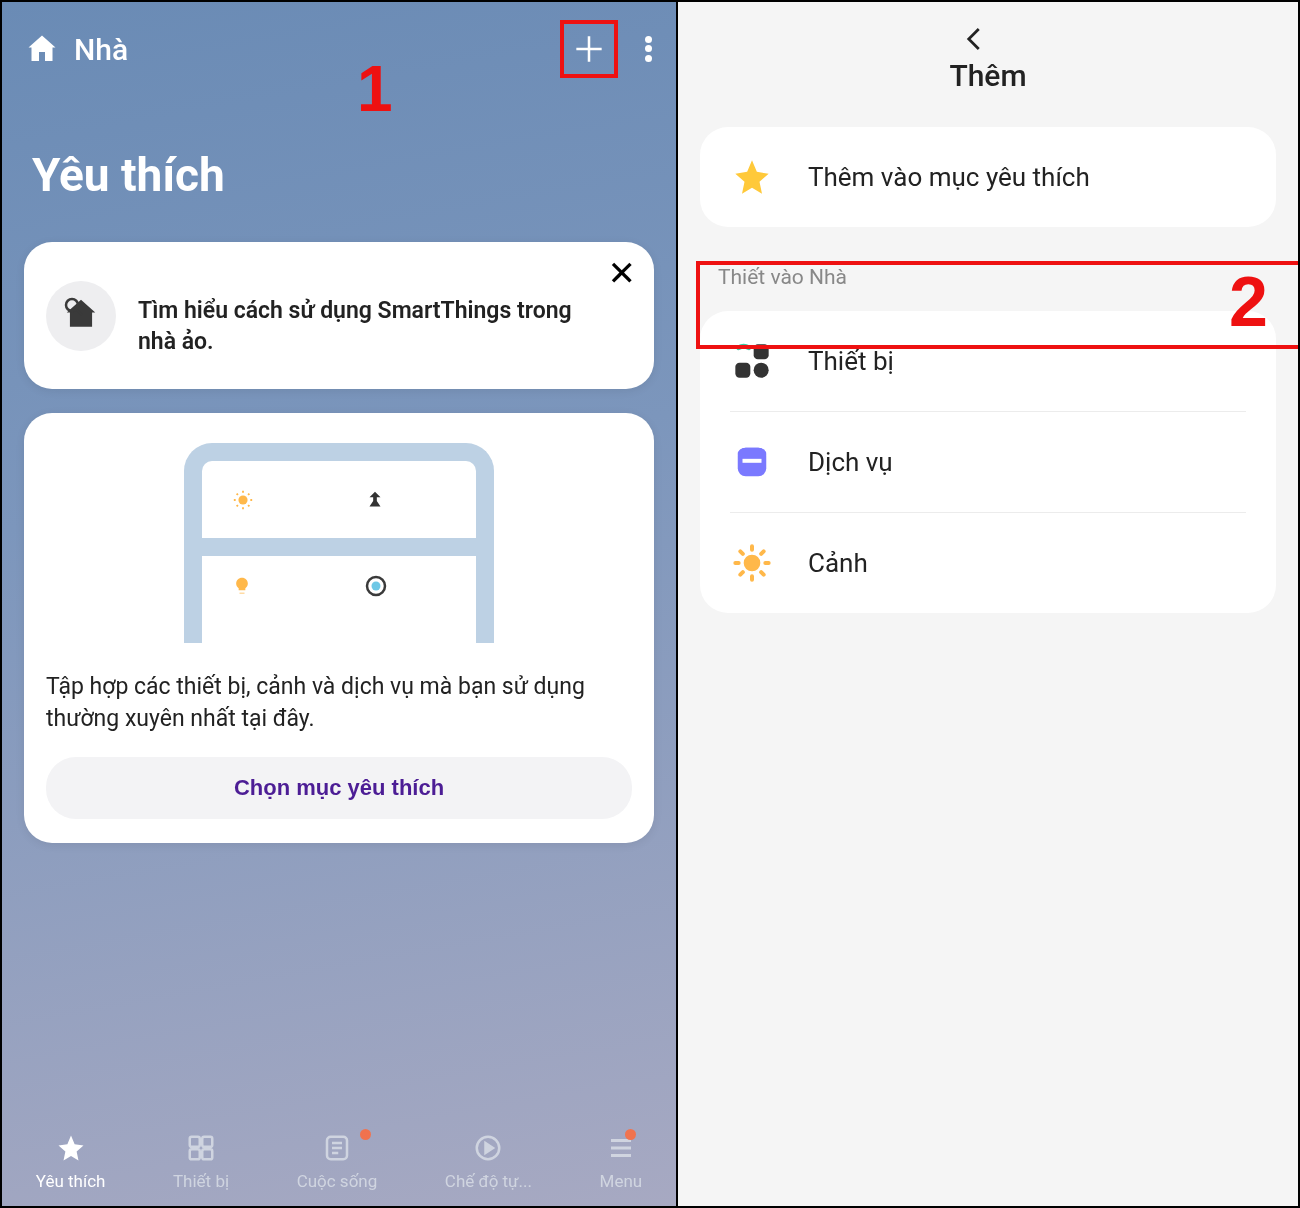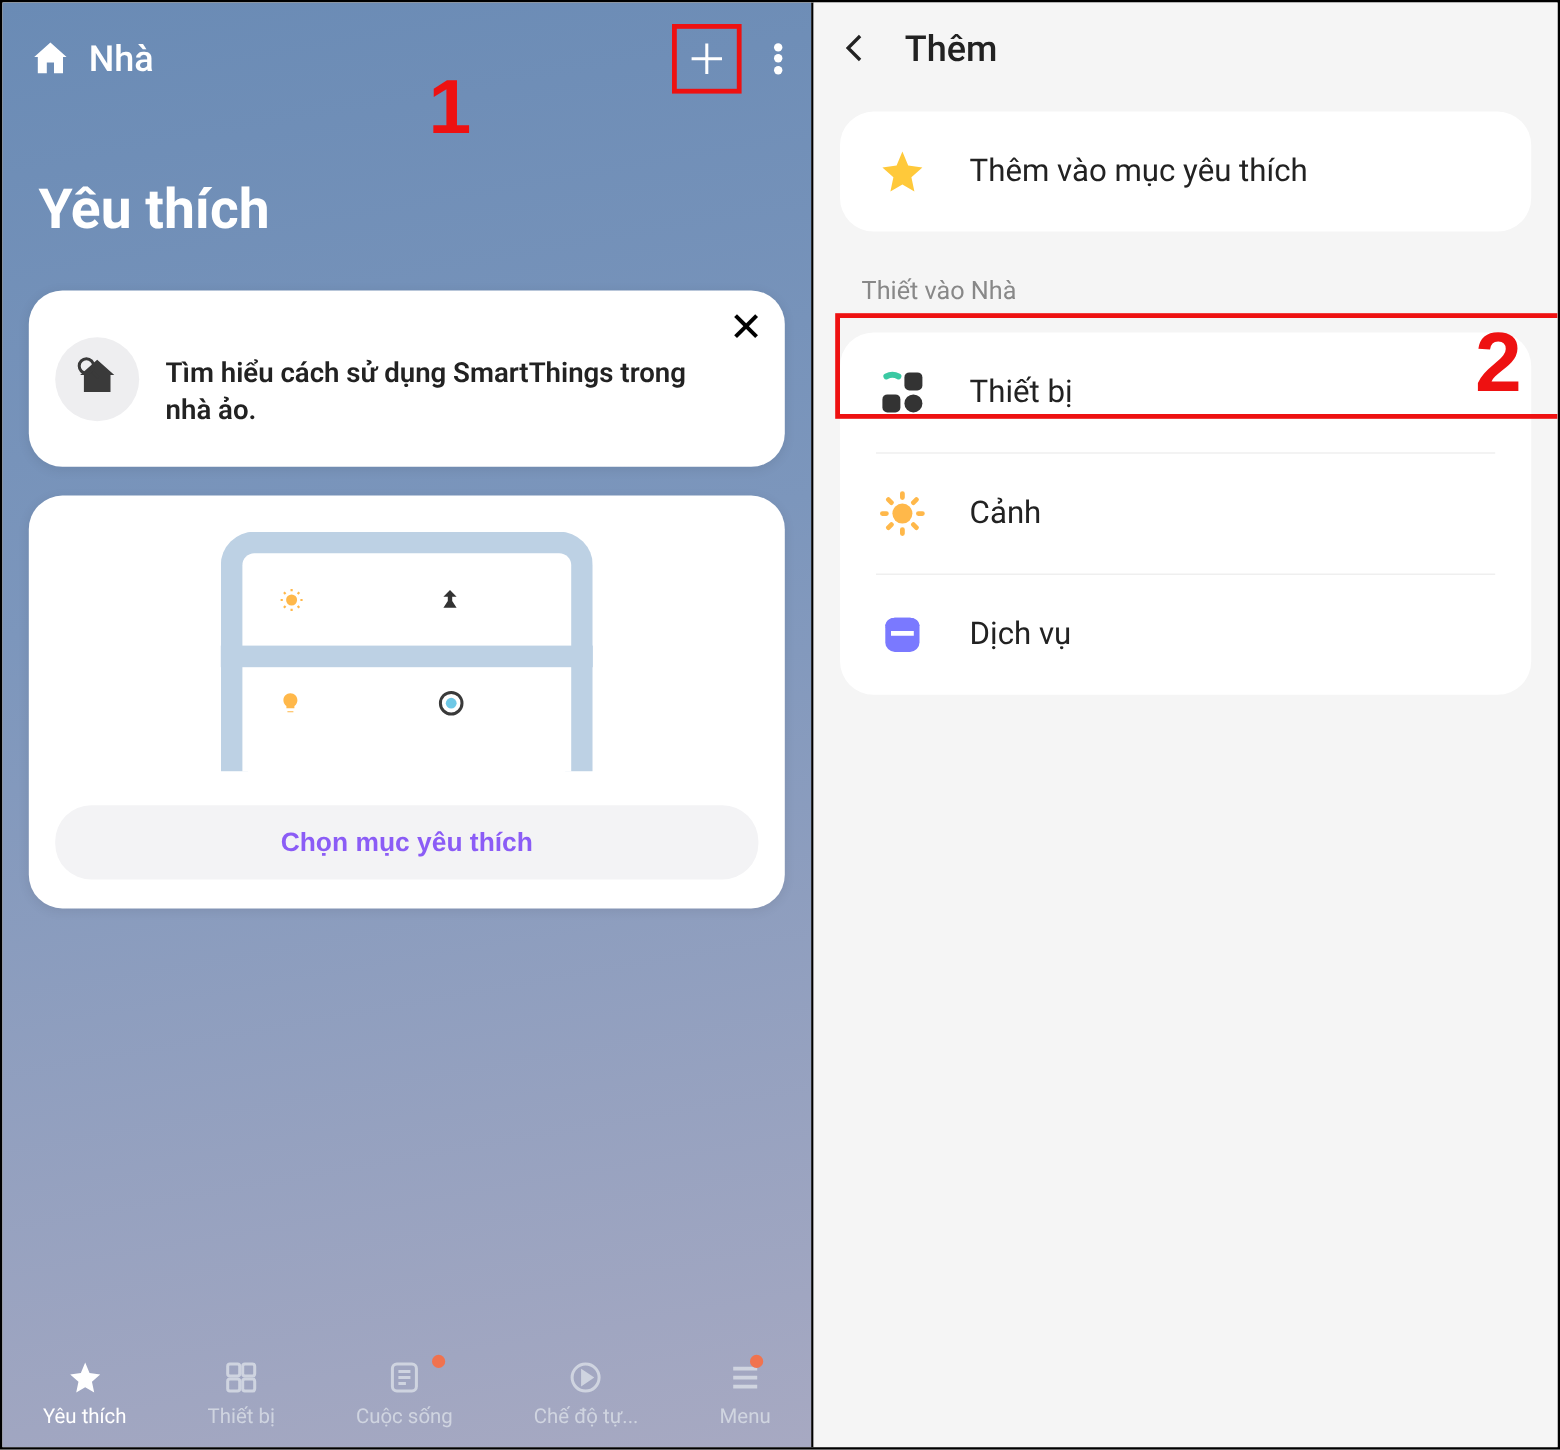--- a/index.html
+++ b/index.html
@@ -151,21 +151,21 @@
     margin-bottom: 22px;
   }
   .choose-btn {
     width: 100%;
     background: #f3f3f5;
     border: none;
     border-radius: 30px;
     padding: 18px 0;
     font-size: 22px;
     font-weight: 600;
-    color: #8b5cf6;
+    color: #4c1d95;
     cursor: pointer;
   }
 
   .bottom-nav {
     position: absolute;
     bottom: 0; left: 0; right: 0;
     height: 90px;
     display: flex;
     justify-content: space-around;
     align-items: center;
@@ -182,20 +182,21 @@
     position: absolute; top: -2px; right: 6px;
     width: 11px; height: 11px; border-radius: 50%;
     background: #ff6a3a;
   }
 
   
   .right-header {
     display: flex;
     align-items: center;
     padding: 22px 20px;
+    flex-direction: column;
   }
   .back-arrow { width: 34px; height: 34px; margin-right: 22px; }
   .right-title { font-size: 30px; color: #222; font-weight: 500; }
 
   .menu-card {
     background: #fff;
     border-radius: 28px;
     margin: 12px 22px 24px 22px;
     overflow: hidden;
   }
@@ -308,20 +309,21 @@
             <path d="M9 21h6v-1H9v1zm3-19C8 2 5 5 5 9c0 2.4 1.2 4.5 3 5.7V17h8v-2.3c1.8-1.2 3-3.3 3-5.7 0-4-3-7-7-7z"></path>
           </svg>
         </div>
       <div class="dash-tile br">
           <svg width="24" height="24" viewBox="0 0 24 24">
             <circle cx="12" cy="12" r="9" fill="none" stroke="#3a3a3a" stroke-width="2.5"></circle>
             <circle cx="12" cy="12" r="4.5" fill="#6ec8e6"></circle>
           </svg>
         </div>
     </div>
+    <div class="dash-desc">Tập hợp các thiết bị, cảnh và dịch vụ mà bạn sử dụng thường xuyên nhất tại đây.</div>
     <button class="choose-btn">Chọn mục yêu thích</button>
   </div>
 
   <div class="bottom-nav">
     <div class="nav-item active">
       <span class="nav-icon">
           <svg viewBox="0 0 24 24" width="30" height="30" fill="#fff">
             <path d="M12 2l2.9 6.9L22 10l-5.5 4.8L18 22l-6-3.6L6 22l1.5-7.2L2 10l7.1-1.1z"></path>
           </svg>
         </span>
@@ -398,49 +400,49 @@
       <div class="row-inner">
         <span class="row-icon">
           <svg viewBox="0 0 24 24" width="40" height="40">
             <path d="M4 4 a6 6 0 0 1 6 0" fill="none" stroke="#3bc9a3" stroke-width="3" stroke-linecap="round"></path>
             <rect x="13" y="2" width="9" height="9" rx="2.5" fill="#333"></rect>
             <rect x="2" y="13" width="9" height="9" rx="2.5" fill="#333"></rect>
             <circle cx="17.5" cy="17.5" r="4.5" fill="#333"></circle>
           </svg>
         </span>
         <span class="row-label">Thiết bị</span>
+      </div>
+    </div>
+
+    <div class="menu-row">
+      <div class="row-inner">
+        <span class="row-icon">
+          <svg viewBox="0 0 24 24" width="38" height="38">
+              <rect x="3" y="3" width="18" height="18" rx="5" fill="#7a79ff"></rect>
+              <rect x="3" y="3" width="18" height="8" rx="5" fill="#7a79ff"></rect>
+              <rect x="6" y="10" width="12" height="2.5" fill="#fff"></rect>
+            </svg>
+        </span>
+        <span class="row-label">Dịch vụ</span>
       </div>
     </div>
 
     <div class="menu-row">
       <div class="row-inner">
         <span class="row-icon">
           <svg viewBox="0 0 24 24" width="40" height="40">
               <circle cx="12" cy="12" r="5" fill="#ffb84a"></circle>
               <g stroke="#ffb84a" stroke-width="2.4" stroke-linecap="round">
                 <path d="M12 2v2M12 20v2M2 12h2M20 12h2M5 5l1.5 1.5M17.5 17.5L19 19M5 19l1.5-1.5M17.5 6.5L19 5"></path>
               </g>
             </svg>
         </span>
         <span class="row-label">Cảnh</span>
       </div>
     </div>
 
-    <div class="menu-row">
-      <div class="row-inner">
-        <span class="row-icon">
-          <svg viewBox="0 0 24 24" width="38" height="38">
-              <rect x="3" y="3" width="18" height="18" rx="5" fill="#7a79ff"></rect>
-              <rect x="3" y="3" width="18" height="8" rx="5" fill="#7a79ff"></rect>
-              <rect x="6" y="10" width="12" height="2.5" fill="#fff"></rect>
-            </svg>
-        </span>
-        <span class="row-label">Dịch vụ</span>
-      </div>
-    </div>
-
 
 
   </div>
 
   <div class="device-highlight"></div>
   <div class="annot-2">2</div>
 </div>
 
 </body></html>

